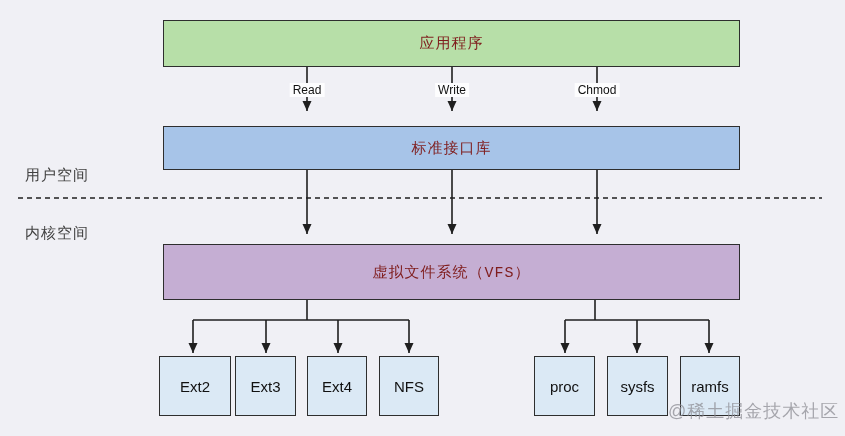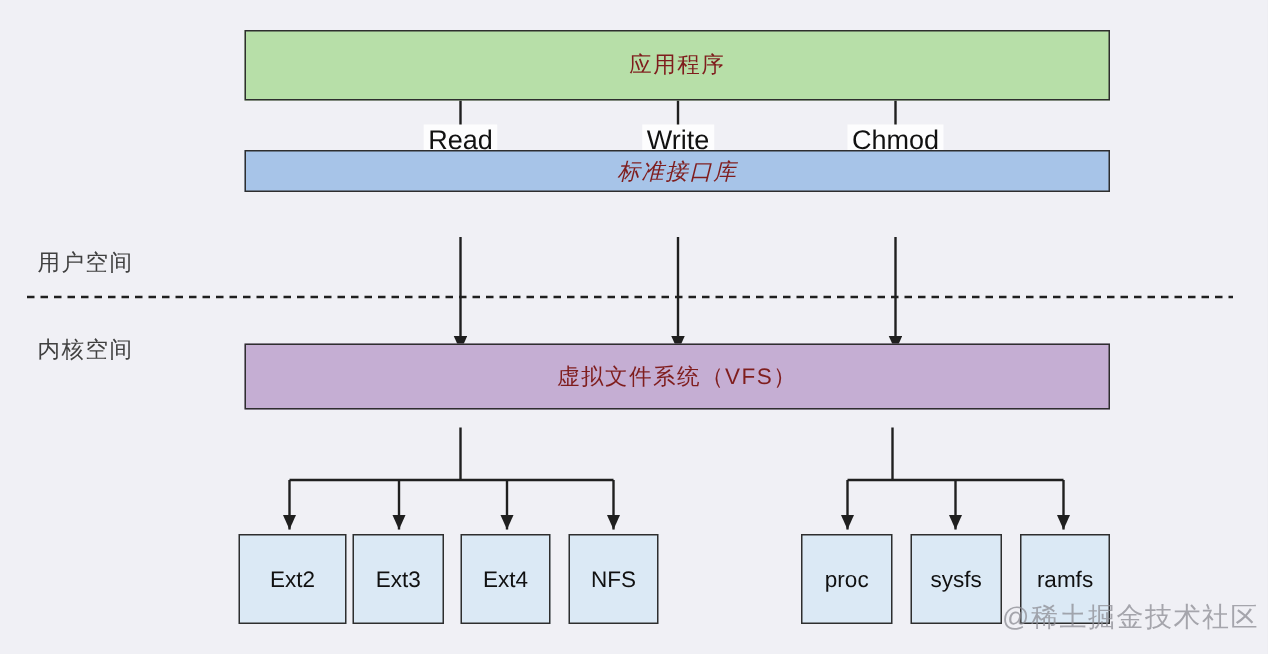--- a/index.html
+++ b/index.html
@@ -16,28 +16,28 @@
   .canvas *{box-sizing:border-box;}
   .layer-box{
     position:absolute;
     left:163px;width:577px;
     border:1.5px solid #2e2e2e;
     display:flex;align-items:center;justify-content:center;
     font-size:15px;color:#7f1d1d;
     letter-spacing:1px;
   }
   .app-box{top:20px;height:47px;background:var(--app-fill,#b7dfa8);}
-  .api-box{top:100px;height:28px;background:var(--api-fill,#a7c4e8);font-style:italic;}
-  .vfs-box{top:229px;height:44px;background:var(--vfs-fill,#c5aed3);}
+  .api-box{top:126px;height:44px;background:var(--api-fill,#a7c4e8);}
+  .vfs-box{top:244px;height:56px;background:var(--vfs-fill,#c5aed3);font-family:Liberation Mono, monospace;}
   .syscall-label{
     position:absolute;top:83px;
     transform:translateX(-50%);
     background:#fdfdfe;
     padding:0 3px;
-    font-size:18px;color:#111;
+    font-size:12px;color:#111;
     white-space:nowrap;
   }
   .space-label{
     position:absolute;left:25px;
     font-size:15px;color:#404040;
     letter-spacing:1px;
     white-space:nowrap;
   }
   .user-space{top:166px;}
   .kernel-space{top:224px;}

